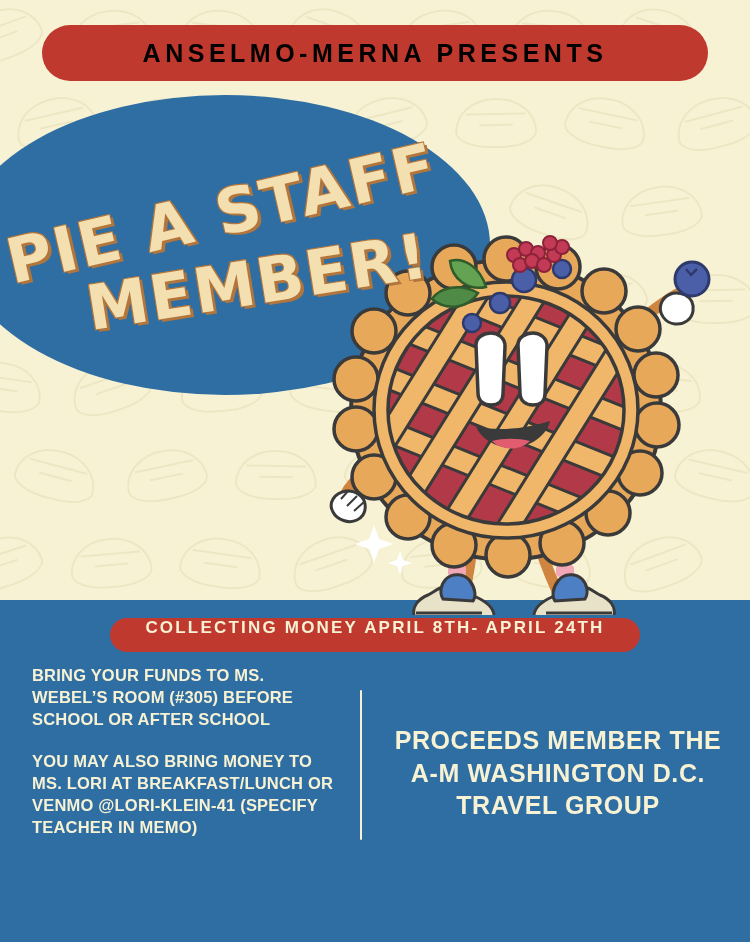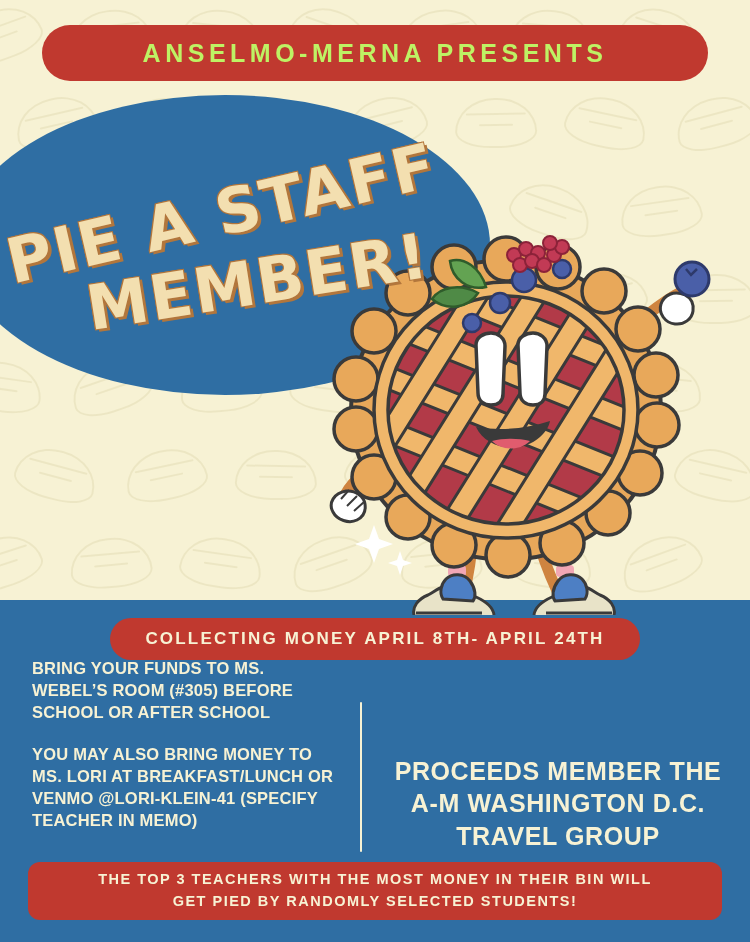--- a/index.html
+++ b/index.html
@@ -64,21 +64,21 @@
     width: 666px;
     height: 56px;
     background: #c0392f;
     border-radius: 30px;
     display: flex;
     align-items: center;
     justify-content: center;
     z-index: 6;
   }
   .top-banner-text {
-    color: #bef264;
+    color: #000000;
     font-size: 25px;
     font-weight: bold;
     letter-spacing: 4.5px;
     white-space: nowrap;
   }
 
   
   .blob {
     position: absolute;
     left: -40px;
@@ -141,45 +141,45 @@
     height: 342px;
     background: #2f6ea3;
     z-index: 3;
   }
 
   .collect-banner {
     position: absolute;
     left: 110px;
     top: 618px;
     width: 530px;
-    height: 42px;
+    height: 34px;
     background: #c0392f;
     border-radius: 22px;
     display: flex;
-    align-items: center;
+    align-items: flex-start;
     justify-content: center;
     z-index: 7;
   }
   .collect-banner-text {
     color: #f7f2d4;
     font-size: 17px;
     font-weight: bold;
     letter-spacing: 2.2px;
     white-space: nowrap;
   }
 
   .info-area {
     position: absolute;
     left: 0;
     top: 672px;
     width: 750px;
     height: 180px;
     z-index: 7;
     display: flex;
-    align-items: flex-end;
+    align-items: center;
   }
   .info-left {
     width: 360px;
     padding: 0 18px 0 32px;
     box-sizing: border-box;
     color: #f7f2d4;
     font-size: 16.5px;
     font-weight: bold;
     line-height: 1.33;
     letter-spacing: 0.2px;
@@ -443,18 +443,14 @@
 
   <div class="info-area">
     <div class="info-left">
       <p>BRING YOUR FUNDS TO MS. WEBEL’S ROOM (#305) BEFORE SCHOOL OR AFTER SCHOOL</p>
       <p>YOU MAY ALSO BRING MONEY TO MS. LORI AT BREAKFAST/LUNCH OR VENMO @LORI-KLEIN-41 (SPECIFY TEACHER IN MEMO)</p>
     </div>
     <div class="divider"></div>
     <div class="info-right">PROCEEDS MEMBER THE A-M WASHINGTON D.C. TRAVEL GROUP</div>
   </div>
 
-  <div class="bottom-banner">
-    <div class="bottom-banner-line">THE TOP 3 TEACHERS WITH THE MOST MONEY IN THEIR BIN WILL</div>
-    <div class="bottom-banner-line">GET PIED BY RANDOMLY SELECTED STUDENTS!</div>
-  </div>
 
 </div>
 
 </body></html>

